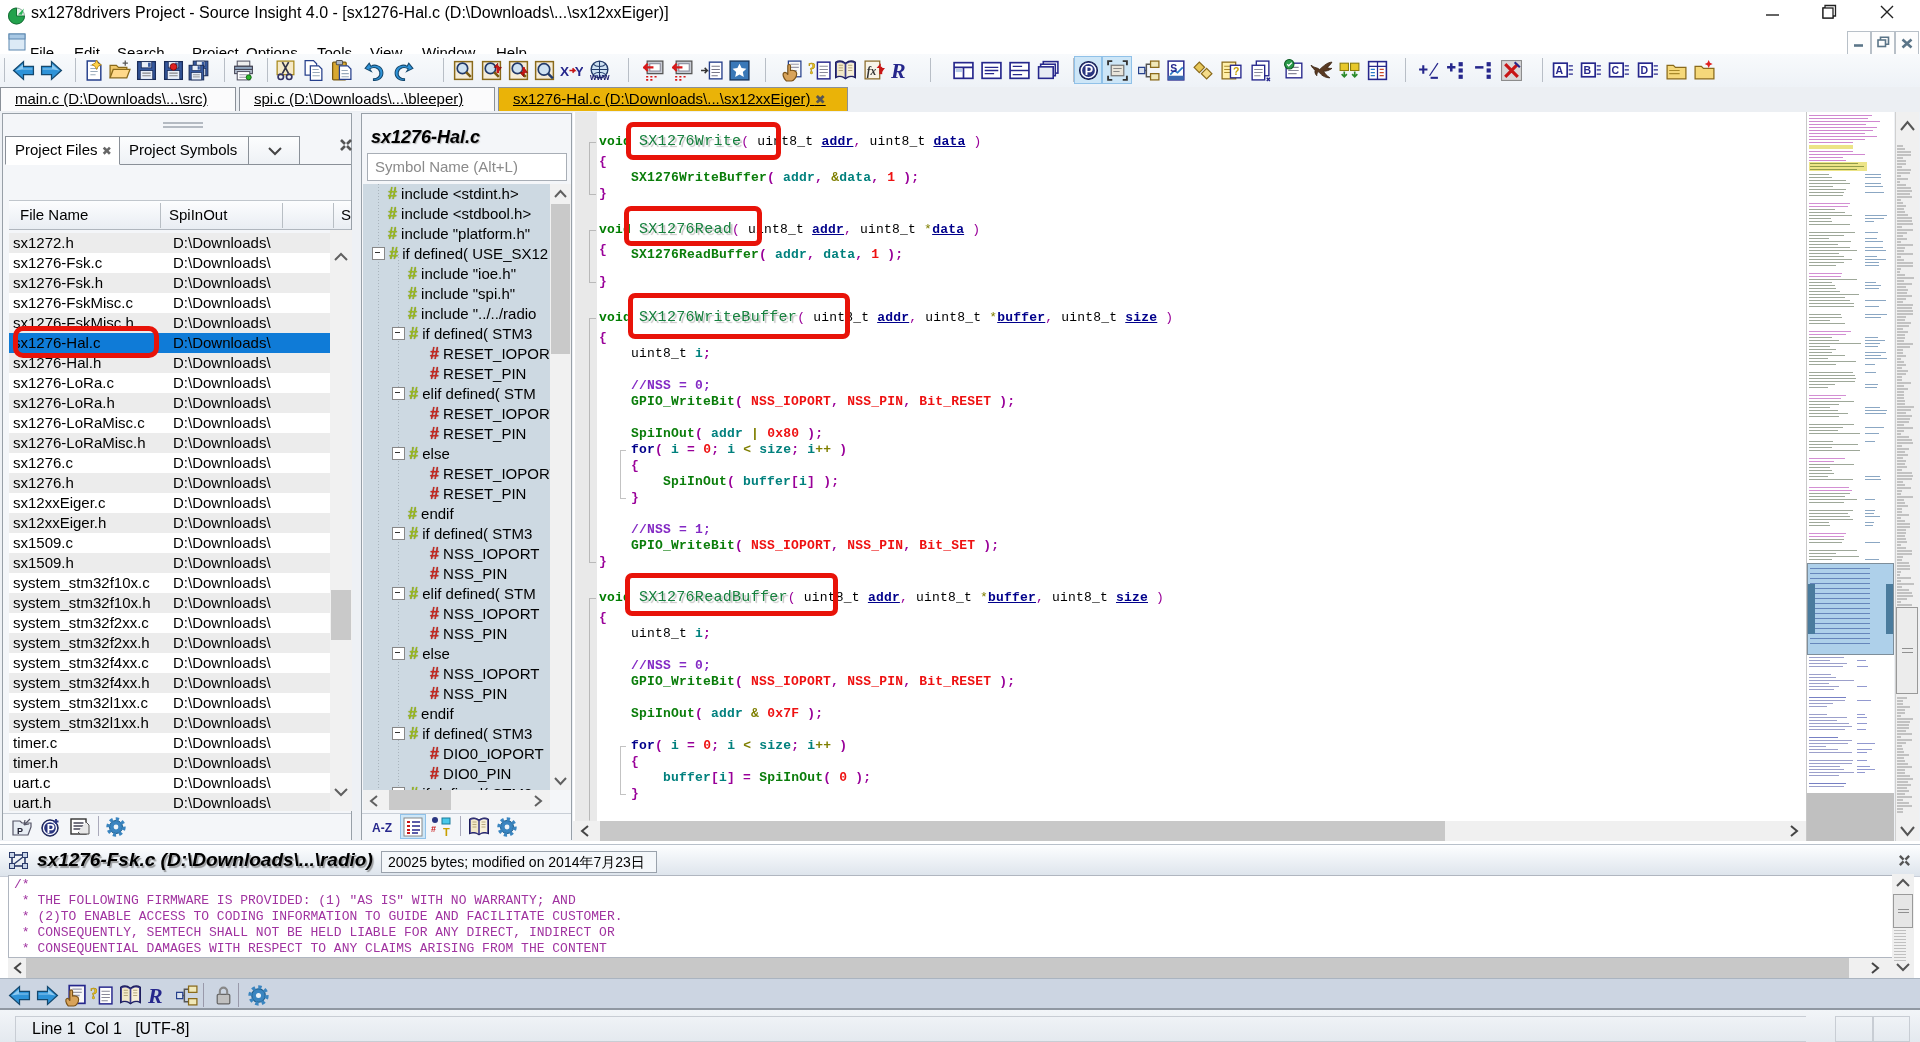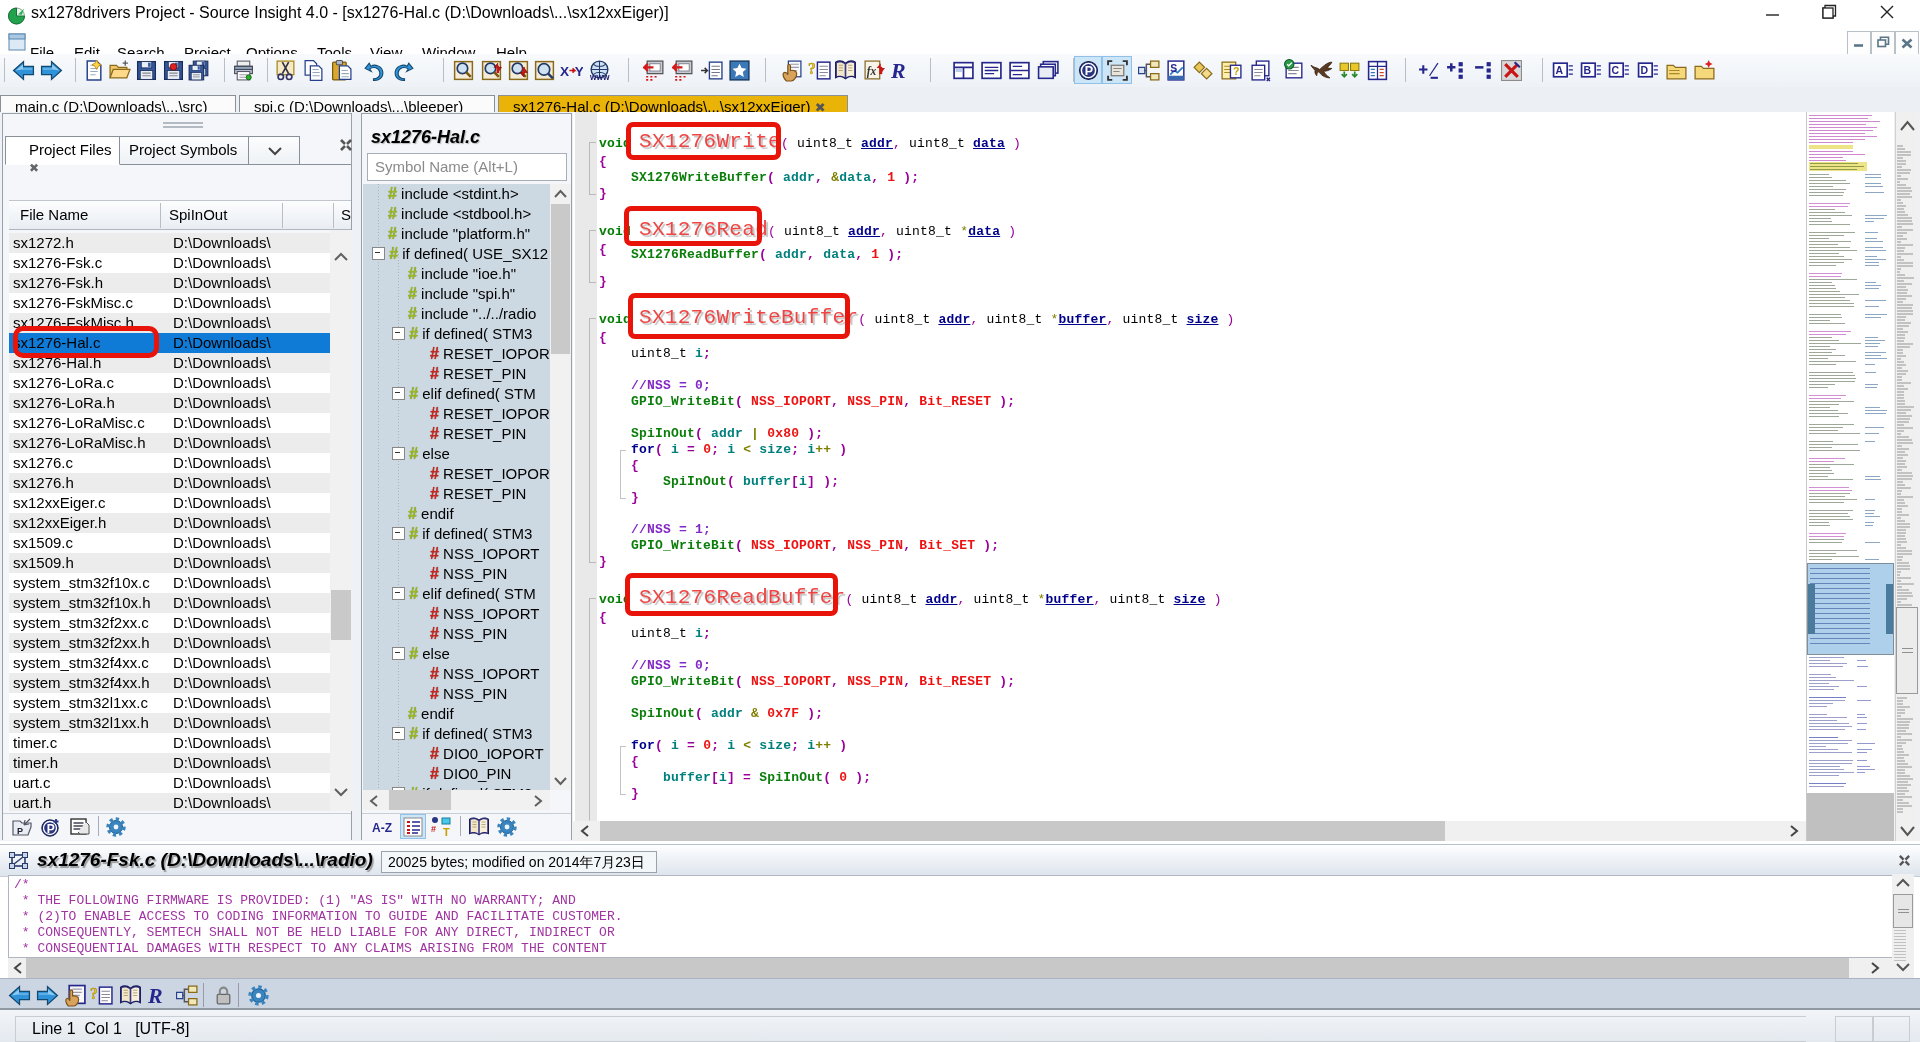--- a/index.html
+++ b/index.html
@@ -12,36 +12,36 @@
   
   #menubar{left:0;top:30px;width:1920px;height:24px;background:#fff;font-size:15px;}
   .mi{position:absolute;top:2px;margin-top:12px;}
   
   #toolbar{left:0;top:54px;width:1920px;height:33px;background:linear-gradient(#f8fafc,#eef2f7);border-bottom:1px solid #d8dde3;}
   .tbi{position:absolute;top:5px;width:23px;height:23px;}
   .tbsep{position:absolute;top:4px;width:1px;height:24px;background:#b8bec6;}
   .tbhl{background:#cde6f7;outline:1px solid #90c1e8;}
   
   #tabbar{left:0;top:87px;width:1920px;height:25px;background:#eceff3;border-bottom:1px solid #9aa0a8;}
-  .tab{position:absolute;top:8px;height:24px;background:#fff;border:1px solid #8a9098;border-bottom:none;font-size:15px;
-       box-sizing:border-box;padding:2px 8px 0 14px;}
+  .tab{position:absolute;top:0;height:24px;background:#fff;border:1px solid #8a9098;border-bottom:none;font-size:15px;
+       box-sizing:border-box;padding:2px 8px 0 14px;text-decoration:underline;}
   
   #leftpanel{left:2px;top:113px;width:350px;height:727px;background:#f4f6f9;border:1px solid #98a0a8;box-sizing:border-box;}
   
   #sympanel{left:361px;top:113px;width:211px;height:727px;background:#f4f6f9;border:1px solid #98a0a8;box-sizing:border-box;}
   
   #editor{left:573px;top:112px;width:1233px;height:709px;background:#fff;}
   #gutter{left:575px;top:112px;width:22px;height:709px;background:#e9e9e9;}
   .cl{position:absolute;left:599px;height:16px;line-height:16px;white-space:pre;
       font-family:"Liberation Mono",monospace;font-size:13px;font-weight:bold;letter-spacing:0.2px;}
   .decl{height:24px;line-height:24px;font-weight:normal;}
   .kw{font-weight:bold;}
   .pr{font-weight:bold;}
   .pl{font-weight:normal;}
-  .big{font-size:21px;color:#ef4444;letter-spacing:0.3px;text-shadow:2px 2px 1px rgba(140,140,140,0.55);}
+  .big{font-size:15px;color:#15803d;letter-spacing:0.3px;text-shadow:2px 2px 1px rgba(140,140,140,0.55);}
   .kw{color:#007d00;}
   .call{color:#0a7d0a;}
   .pn{color:#990099;}
   .op{color:#7f7f00;}
   .tl{color:#00807d;}
   .nm{color:#ee1111;}
   .cm{color:#8329c4;}
   .st{color:#00008b;}
   .pr{color:#00008b;text-decoration:underline;}
   .redbox{position:absolute;border:5px solid #e81309;border-radius:7px;background:transparent;z-index:40;}
@@ -390,21 +390,21 @@
     </svg>
   </div>
   <div class="abs" id="menubar">
     <svg class="abs" style="left:8px;top:3px" width="18" height="18" viewBox="0 0 18 18">
       <rect x="1" y="1" width="16" height="16" fill="#dceaf6" stroke="#5c87b0"></rect>
       <rect x="1" y="1" width="16" height="5" fill="#a8c8e4" stroke="#5c87b0"></rect>
     </svg>
     <span class="mi" style="left:30px">File</span>
     <span class="mi" style="left:74px">Edit</span>
     <span class="mi" style="left:117px">Search</span>
-    <span class="mi" style="left:184px">Project</span>
+    <span class="mi" style="left:192px">Project</span>
     <span class="mi" style="left:246px">Options</span>
     <span class="mi" style="left:317px">Tools</span>
     <span class="mi" style="left:370px">View</span>
     <span class="mi" style="left:422px">Window</span>
     <span class="mi" style="left:496px">Help</span>
 
     <div class="abs" style="left:1847px;top:1px;width:71px;height:22px;">
       <div class="abs" style="left:0;width:22px;height:22px;border:1px solid #b8c0c8;background:#fdfdfd"></div>
       <div class="abs" style="left:24px;width:22px;height:22px;border:1px solid #b8c0c8;background:#fdfdfd"></div>
       <div class="abs" style="left:48px;width:22px;height:22px;border:1px solid #b8c0c8;background:#fdfdfd"></div>
@@ -598,21 +598,21 @@
     <div class="tab" style="left:0;width:236px;background:#fbfbfc">main.c (D:\Downloads\...\src)</div>
     <div class="tab" style="left:239px;width:256px;background:#fbfbfc">spi.c (D:\Downloads\...\bleeper)</div>
     <div class="tab" style="left:498px;width:350px;background:#eab308">sx1276-Hal.c (D:\Downloads\...\sx12xxEiger) <span style="color:#555;font-size:13px">✖</span></div>
   </div>
   <div class="abs" style="left:0;top:112px;width:1920px;height:729px;background:#eef1f5"></div>
   <div class="abs" id="leftpanel">
 
     <div class="abs" style="left:160px;top:8px;width:40px;height:2px;background:#b4bac2"></div>
     <div class="abs" style="left:160px;top:12px;width:40px;height:2px;background:#b4bac2"></div>
 
-    <div class="abs" style="left:2px;top:22px;width:115px;height:29px;background:#fff;border:1px solid #8a9098;border-bottom:1px solid #fff;box-sizing:border-box;font-size:15px;padding:4px 0 0 23px;z-index:2">Project Files <span style="color:#666;font-size:12px">✖</span></div>
+    <div class="abs" style="left:2px;top:22px;width:115px;height:29px;background:#fff;border:1px solid #8a9098;border-bottom:1px solid #fff;box-sizing:border-box;font-size:15px;padding:4px 0 0 9px;z-index:2">Project Files <span style="color:#666;font-size:12px">✖</span></div>
     <div class="abs" style="left:116px;top:22px;width:130px;height:29px;background:linear-gradient(#fcfdfe,#eef1f5);border:1px solid #8a9098;box-sizing:border-box;font-size:15px;padding:4px 0 0 9px;">Project Symbols</div>
     <div class="abs" style="left:245px;top:22px;width:52px;height:29px;background:linear-gradient(#fcfdfe,#eef1f5);border:1px solid #8a9098;box-sizing:border-box;">
       <svg width="50" height="27">
           <path d="M20 11 l6 6 l6 -6" fill="none" stroke="#444" stroke-width="2"></path>
         </svg>
     </div>
     <div class="abs" style="left:296px;top:22px;width:52px;height:29px;border-bottom:1px solid #8a9098;box-sizing:border-box;"></div>
     <div class="abs" style="left:336px;top:24px;width:14px;height:14px;">
       <svg width="14" height="14" viewBox="0 0 14 14">
           <path d="M2 2 L6 6 M12 2 L8 6 M2 12 L6 8 M12 12 L8 8" stroke="#555" stroke-width="2.6"></path>

